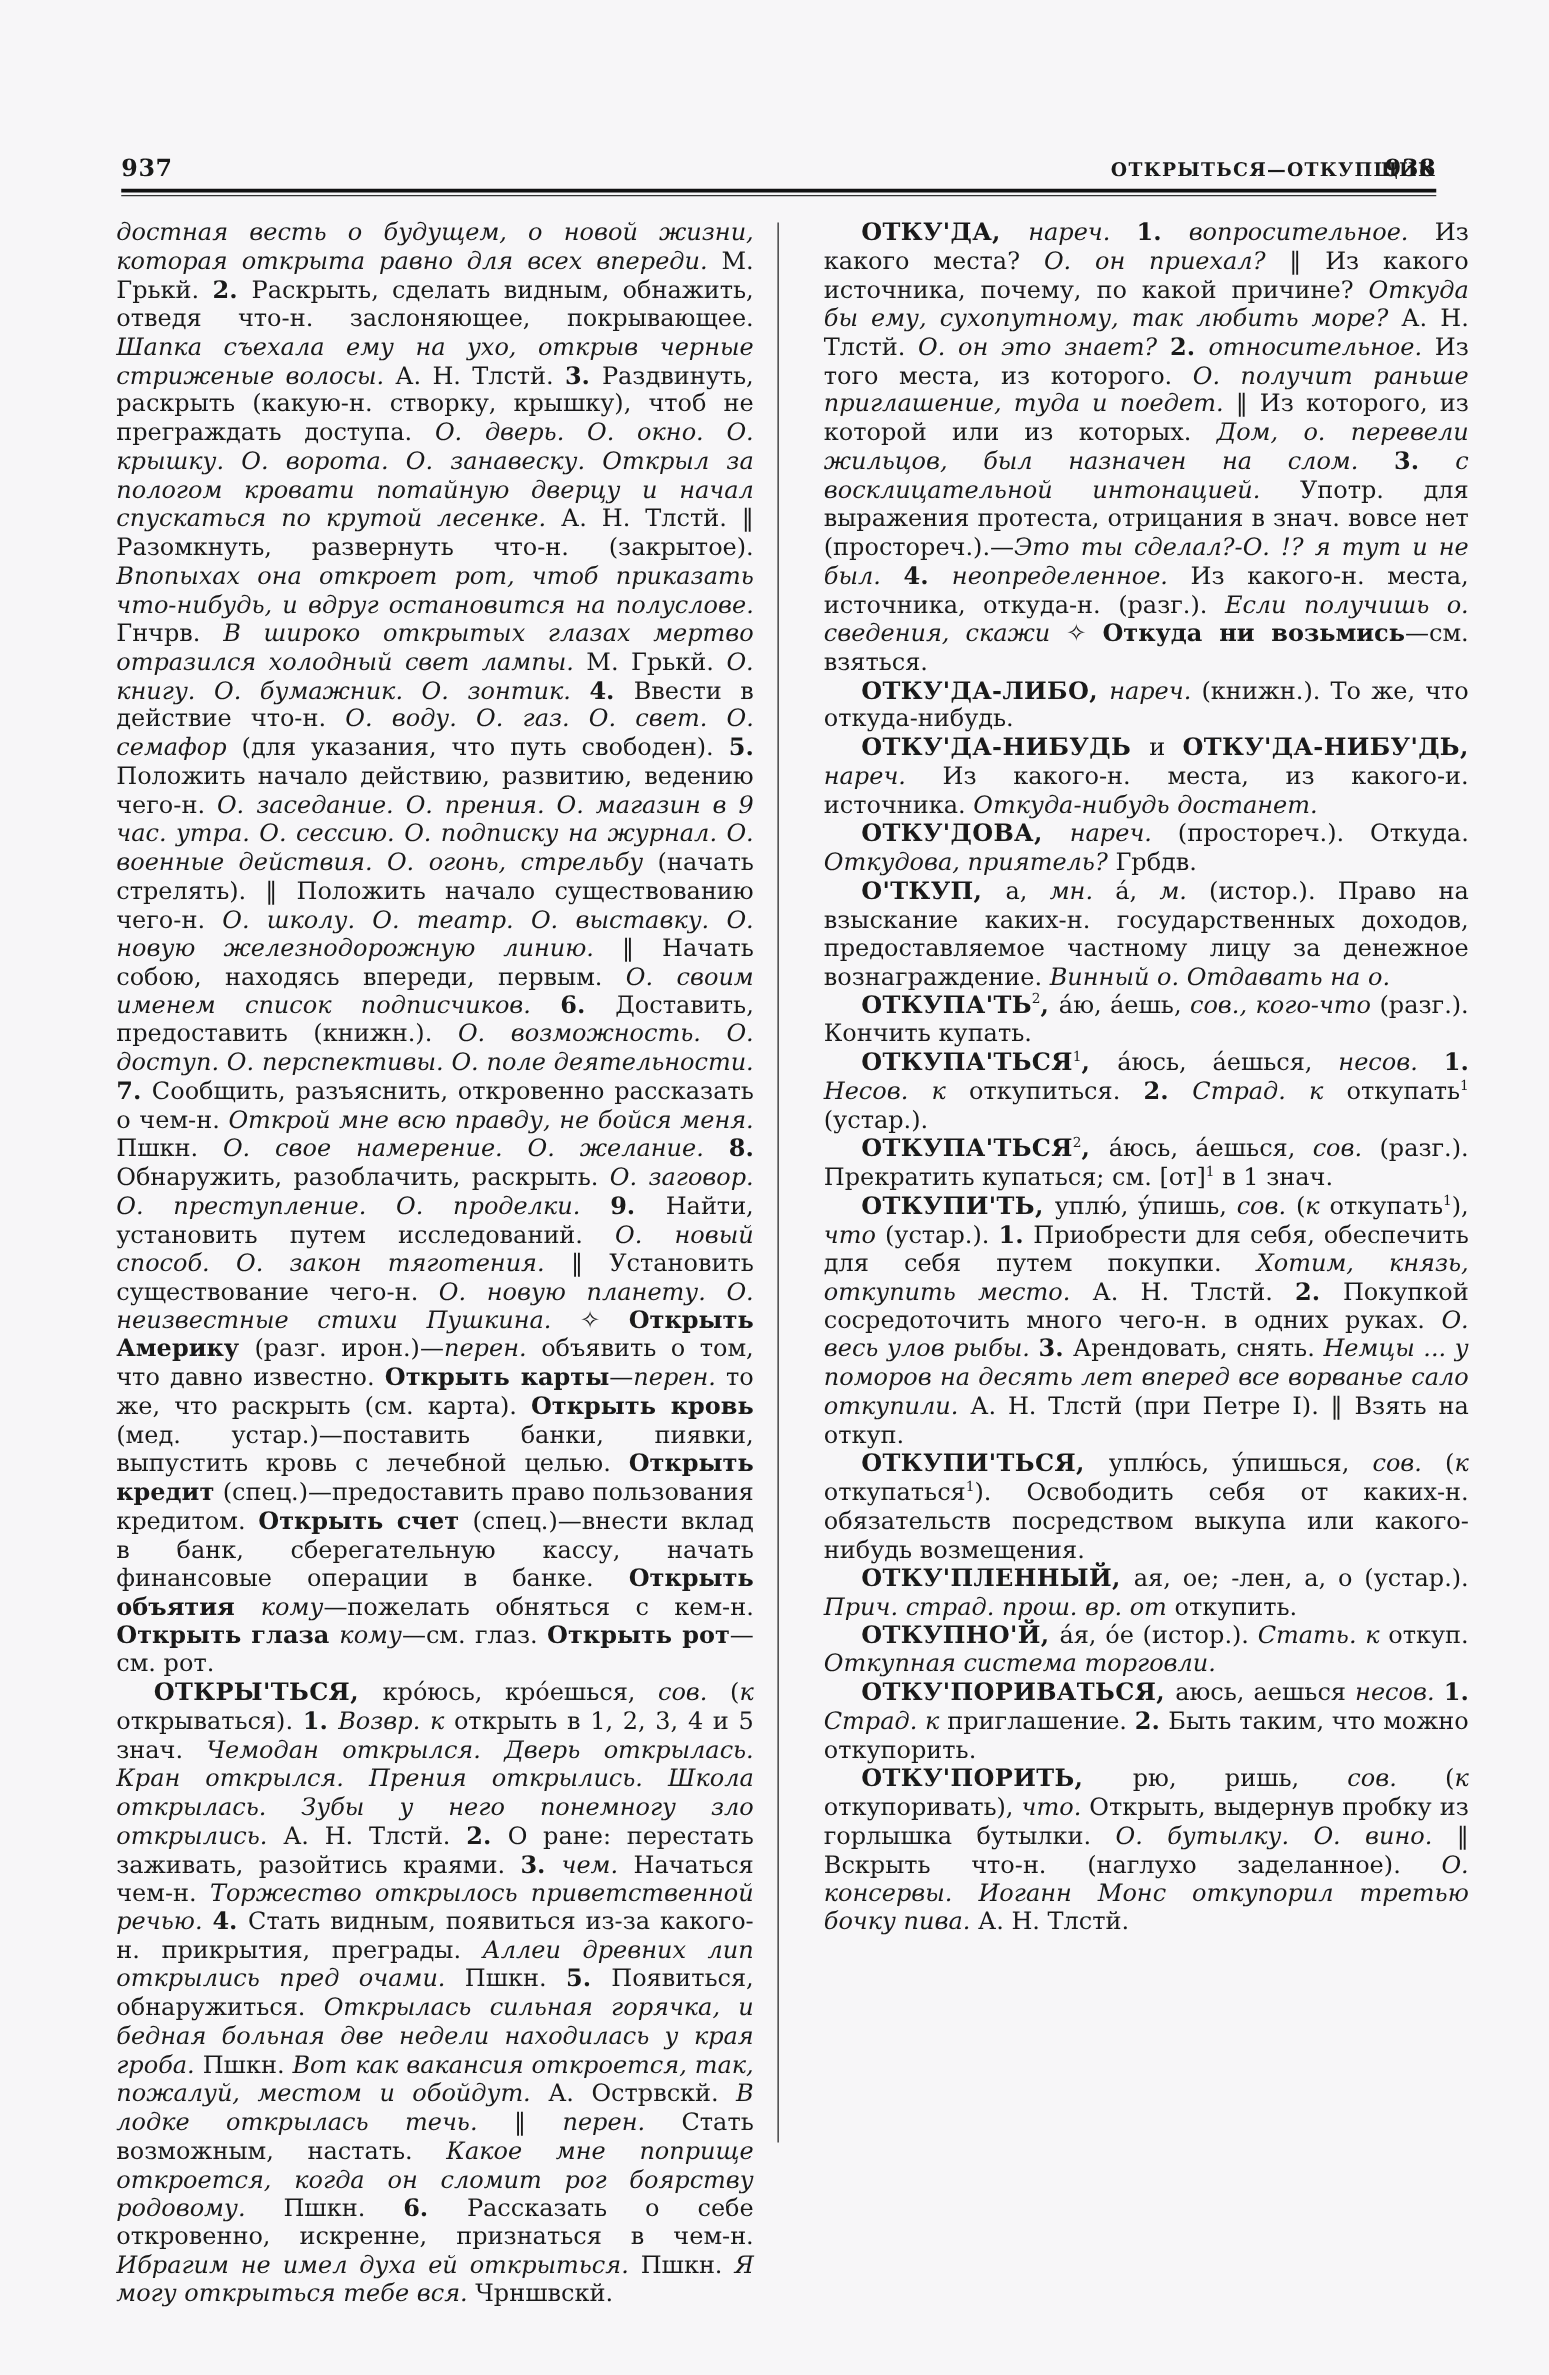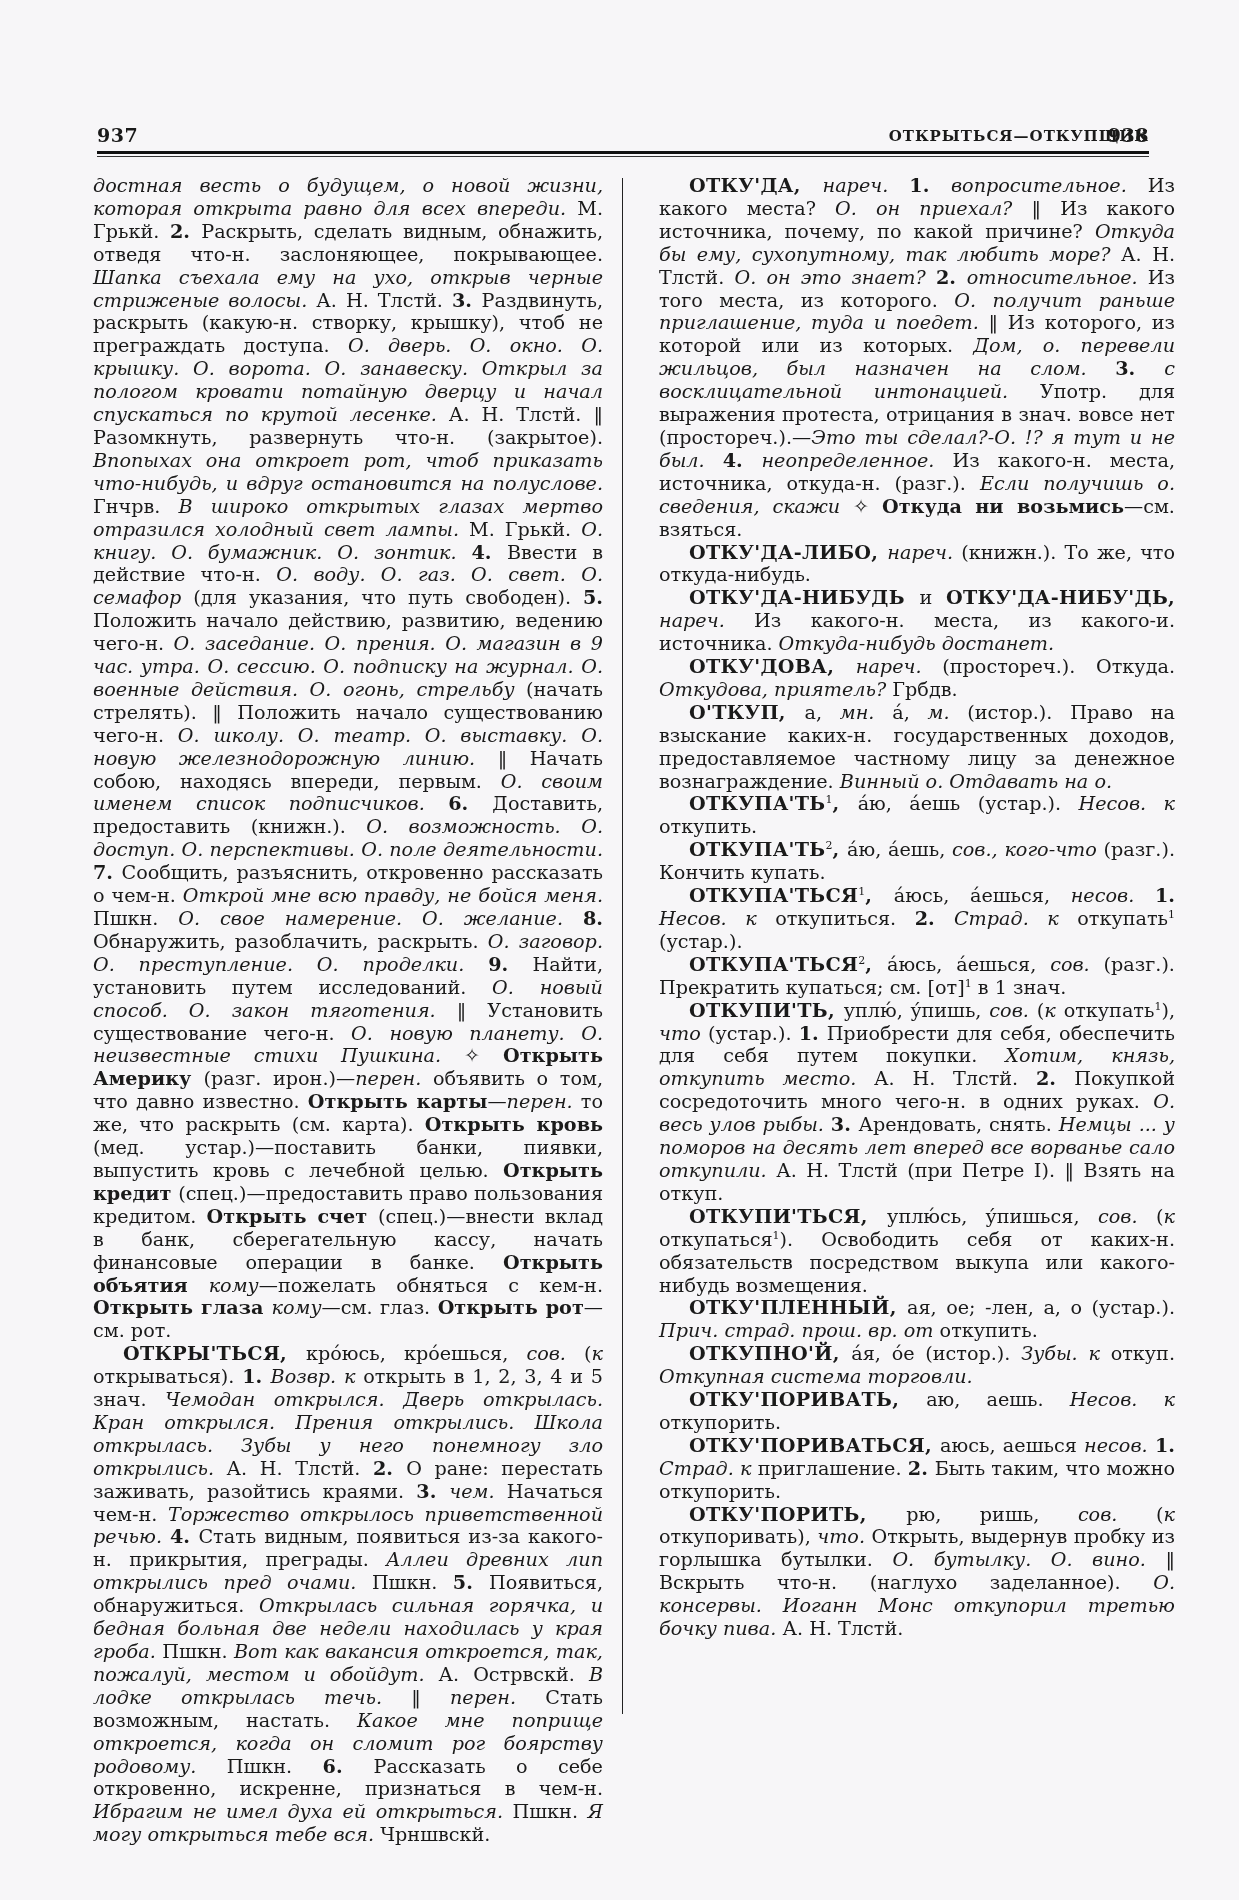--- a/index.html
+++ b/index.html
@@ -62,24 +62,22 @@
 <div class="column left">
     <p class="cont"><span class="it">достная весть о будущем, о новой жизни, которая открыта равно для всех впереди. </span><span>М. Грькй. </span><span class="b">2. </span><span>Раскрыть, сделать видным, обнажить, отведя что-н. заслоняющее, покрывающее. </span><span class="it">Шапка съехала ему на ухо, открыв черные стриженые волосы. </span><span>А. Н. Тлстй. </span><span class="b">3. </span><span>Раздвинуть, раскрыть (какую-н. створку, крышку), чтоб не преграждать доступа. </span><span class="it">О. дверь. О. окно. О. крышку. О. ворота. О. занавеску. Открыл за пологом кровати потайную дверцу и начал спускаться по крутой лесенке. </span><span>А. Н. Тлстй. ‖ Разомкнуть, развернуть что-н. (закрытое). </span><span class="it">Впопыхах она откроет рот, чтоб приказать что-нибудь, и вдруг остановится на полуслове. </span><span>Гнчрв. </span><span class="it">В широко открытых глазах мертво отразился холодный свет лампы. </span><span>М. Грькй. </span><span class="it">О. книгу. О. бумажник. О. зонтик. </span><span class="b">4. </span><span>Ввести в действие что-н. </span><span class="it">О. воду. О. газ. О. свет. О. семафор </span><span>(для указания, что путь свободен). </span><span class="b">5. </span><span>Положить начало действию, развитию, ведению чего-н. </span><span class="it">О. заседание. О. прения. О. магазин в 9 час. утра. О. сессию. О. подписку на журнал. О. военные действия. О. огонь, стрельбу </span><span>(начать стрелять). ‖ Положить начало существованию чего-н. </span><span class="it">О. школу. О. театр. О. выставку. О. новую железнодорожную линию. </span><span>‖ Начать собою, находясь впереди, первым. </span><span class="it">О. своим именем список подписчиков. </span><span class="b">6. </span><span>Доставить, предоставить (книжн.). </span><span class="it">О. возможность. О. доступ. О. перспективы. О. поле деятельности. </span><span class="b">7. </span><span>Сообщить, разъяснить, откровенно рассказать о чем-н. </span><span class="it">Открой мне всю правду, не бойся меня. </span><span>Пшкн. </span><span class="it">О. свое намерение. О. желание. </span><span class="b">8. </span><span>Обнаружить, разоблачить, раскрыть. </span><span class="it">О. заговор. О. преступление. О. проделки. </span><span class="b">9. </span><span>Найти, установить путем исследований. </span><span class="it">О. новый способ. О. закон тяготения. </span><span>‖ Установить существование чего-н. </span><span class="it">О. новую планету. О. неизвестные стихи Пушкина. </span><span>✧ </span><span class="b">Открыть Америку </span><span>(разг. ирон.)—</span><span class="it">перен. </span><span>объявить о том, что давно известно. </span><span class="b">Открыть карты</span><span>—</span><span class="it">перен. </span><span>то же, что раскрыть (см. карта). </span><span class="b">Открыть кровь </span><span>(мед. устар.)—поставить банки, пиявки, выпустить кровь с лечебной целью. </span><span class="b">Открыть кредит </span><span>(спец.)—предоставить право пользования кредитом. </span><span class="b">Открыть счет </span><span>(спец.)—внести вклад в банк, сберегательную кассу, начать финансовые операции в банке. </span><span class="b">Открыть объятия </span><span class="it">кому</span><span>—пожелать обняться с кем-н. </span><span class="b">Открыть глаза </span><span class="it">кому</span><span>—см. глаз. </span><span class="b">Открыть рот</span><span>—см. рот.</span></p>
     <p class="entry"><span class="hw">ОТКРЫ'ТЬСЯ, </span><span>крóюсь, крóешься, </span><span class="it">сов. </span><span>(</span><span class="it">к </span><span>открываться). </span><span class="b">1. </span><span class="it">Возвр. к </span><span>открыть в 1, 2, 3, 4 и 5 знач. </span><span class="it">Чемодан открылся. Дверь открылась. Кран открылся. Прения открылись. Школа открылась. Зубы у него понемногу зло открылись. </span><span>А. Н. Тлстй. </span><span class="b">2. </span><span>О ране: перестать заживать, разойтись краями. </span><span class="b">3. </span><span class="it">чем. </span><span>Начаться чем-н. </span><span class="it">Торжество открылось приветственной речью. </span><span class="b">4. </span><span>Стать видным, появиться из-за какого-н. прикрытия, преграды. </span><span class="it">Аллеи древних лип открылись пред очами. </span><span>Пшкн. </span><span class="b">5. </span><span>Появиться, обнаружиться. </span><span class="it">Открылась сильная горячка, и бедная больная две недели находилась у края гроба. </span><span>Пшкн. </span><span class="it">Вот как вакансия откроется, так, пожалуй, местом и обойдут. </span><span>А. Острвскй. </span><span class="it">В лодке открылась течь. </span><span>‖ </span><span class="it">перен. </span><span>Стать возможным, настать. </span><span class="it">Какое мне поприще откроется, когда он сломит рог боярству родовому. </span><span>Пшкн. </span><span class="b">6. </span><span>Рассказать о себе откровенно, искренне, признаться в чем-н. </span><span class="it">Ибрагим не имел духа ей открыться. </span><span>Пшкн. </span><span class="it">Я могу открыться тебе вся. </span><span>Чрншвскй.</span></p>
   </div>
 <div class="column right">
     <p class="entry"><span class="hw">ОТКУ'ДА, </span><span class="it">нареч. </span><span class="b">1. </span><span class="it">вопросительное. </span><span>Из какого места? </span><span class="it">О. он приехал? </span><span>‖ Из какого источника, почему, по какой причине? </span><span class="it">Откуда бы ему, сухопутному, так любить море? </span><span>А. Н. Тлстй. </span><span class="it">О. он это знает? </span><span class="b">2. </span><span class="it">относительное. </span><span>Из того места, из которого. </span><span class="it">О. получит раньше приглашение, туда и поедет. </span><span>‖ Из которого, из которой или из которых. </span><span class="it">Дом, о. перевели жильцов, был назначен на слом. </span><span class="b">3. </span><span class="it">с восклицательной интонацией. </span><span>Употр. для выражения протеста, отрицания в знач. вовсе нет (простореч.).—</span><span class="it">Это ты сделал?-О. !? я тут и не был. </span><span class="b">4. </span><span class="it">неопределенное. </span><span>Из какого-н. места, источника, откуда-н. (разг.). </span><span class="it">Если получишь о. сведения, скажи </span><span>✧ </span><span class="b">Откуда ни возьмись</span><span>—см. взяться.</span></p>
     <p class="entry"><span class="hw">ОТКУ'ДА-ЛИБО, </span><span class="it">нареч. </span><span>(книжн.). То же, что откуда-нибудь.</span></p>
     <p class="entry"><span class="hw">ОТКУ'ДА-НИБУДЬ </span><span>и </span><span class="hw">ОТКУ'ДА-НИБУ'ДЬ, </span><span class="it">нареч. </span><span>Из какого-н. места, из какого-и. источника. </span><span class="it">Откуда-нибудь достанет.</span></p>
     <p class="entry"><span class="hw">ОТКУ'ДОВА, </span><span class="it">нареч. </span><span>(простореч.). Откуда. </span><span class="it">Откудова, приятель? </span><span>Грбдв.</span></p>
     <p class="entry"><span class="hw">О'ТКУП, </span><span>а, </span><span class="it">мн. </span><span>á, </span><span class="it">м. </span><span>(истор.). Право на взыскание каких-н. государственных доходов, предоставляемое частному лицу за денежное вознаграждение. </span><span class="it">Винный о. Отдавать на о.</span></p>
-    <p class="entry"><span class="hw">ОТКУПА'ТЬ</span><sup>1</sup><span class="hw">, </span><span>áю, áешь (устар.). </span><span class="it">Несов. к </span><span>откупить.</span></p>
     <p class="entry"><span class="hw">ОТКУПА'ТЬ</span><sup>2</sup><span class="hw">, </span><span>áю, áешь, </span><span class="it">сов., кого-что </span><span>(разг.). Кончить купать.</span></p>
     <p class="entry"><span class="hw">ОТКУПА'ТЬСЯ</span><sup>1</sup><span class="hw">, </span><span>áюсь, áешься, </span><span class="it">несов. </span><span class="b">1. </span><span class="it">Несов. к </span><span>откупиться. </span><span class="b">2. </span><span class="it">Страд. к </span><span>откупать</span><sup>1</sup><span> (устар.).</span></p>
     <p class="entry"><span class="hw">ОТКУПА'ТЬСЯ</span><sup>2</sup><span class="hw">, </span><span>áюсь, áешься, </span><span class="it">сов. </span><span>(разг.). Прекратить купаться; см. [от]</span><sup>1</sup><span> в 1 знач.</span></p>
     <p class="entry"><span class="hw">ОТКУПИ'ТЬ, </span><span>уплю́, ýпишь, </span><span class="it">сов. </span><span>(</span><span class="it">к </span><span>откупать</span><sup>1</sup><span>), </span><span class="it">что </span><span>(устар.). </span><span class="b">1. </span><span>Приобрести для себя, обеспечить для себя путем покупки. </span><span class="it">Хотим, князь, откупить место. </span><span>А. Н. Тлстй. </span><span class="b">2. </span><span>Покупкой сосредоточить много чего-н. в одних руках. </span><span class="it">О. весь улов рыбы. </span><span class="b">3. </span><span>Арендовать, снять. </span><span class="it">Немцы ... у поморов на десять лет вперед все ворванье сало откупили. </span><span>А. Н. Тлстй (при Петре I). ‖ Взять на откуп.</span></p>
     <p class="entry"><span class="hw">ОТКУПИ'ТЬСЯ, </span><span>уплю́сь, ýпишься, </span><span class="it">сов. </span><span>(</span><span class="it">к </span><span>откупаться</span><sup>1</sup><span>). Освободить себя от каких-н. обязательств посредством выкупа или какого-нибудь возмещения.</span></p>
     <p class="entry"><span class="hw">ОТКУ'ПЛЕННЫЙ, </span><span>ая, ое; -лен, а, о (устар.). </span><span class="it">Прич. страд. прош. вр. от </span><span>откупить.</span></p>
-    <p class="entry"><span class="hw">ОТКУПНО'Й, </span><span>áя, óе (истор.). </span><span class="it">Зубы. к </span><span>откуп. </span><span class="it">Откупная система торговли.</span></p>
-    <p class="entry"><span class="hw">ОТКУ'ПОРИВАТЬ, </span><span>аю, аешь. </span><span class="it">Несов. к </span><span>откупорить.</span></p>
+    <p class="entry"><span class="hw">ОТКУПНО'Й, </span><span>áя, óе (истор.). </span><span class="it">Стать. к </span><span>откуп. </span><span class="it">Откупная система торговли.</span></p>
     <p class="entry"><span class="hw">ОТКУ'ПОРИВАТЬСЯ, </span><span>аюсь, аешься </span><span class="it">несов. </span><span class="b">1. </span><span class="it">Страд. к </span><span>приглашение. </span><span class="b">2. </span><span>Быть таким, что можно откупорить.</span></p>
     <p class="entry"><span class="hw">ОТКУ'ПОРИТЬ, </span><span>рю, ришь, </span><span class="it">сов. </span><span>(</span><span class="it">к </span><span>откупоривать), </span><span class="it">что. </span><span>Открыть, выдернув пробку из горлышка бутылки. </span><span class="it">О. бутылку. О. вино. </span><span>‖ Вскрыть что-н. (наглухо заделанное). </span><span class="it">О. консервы. Иоганн Монс откупорил третью бочку пива. </span><span>А. Н. Тлстй.</span></p>
   </div>
 
 </body></html>

